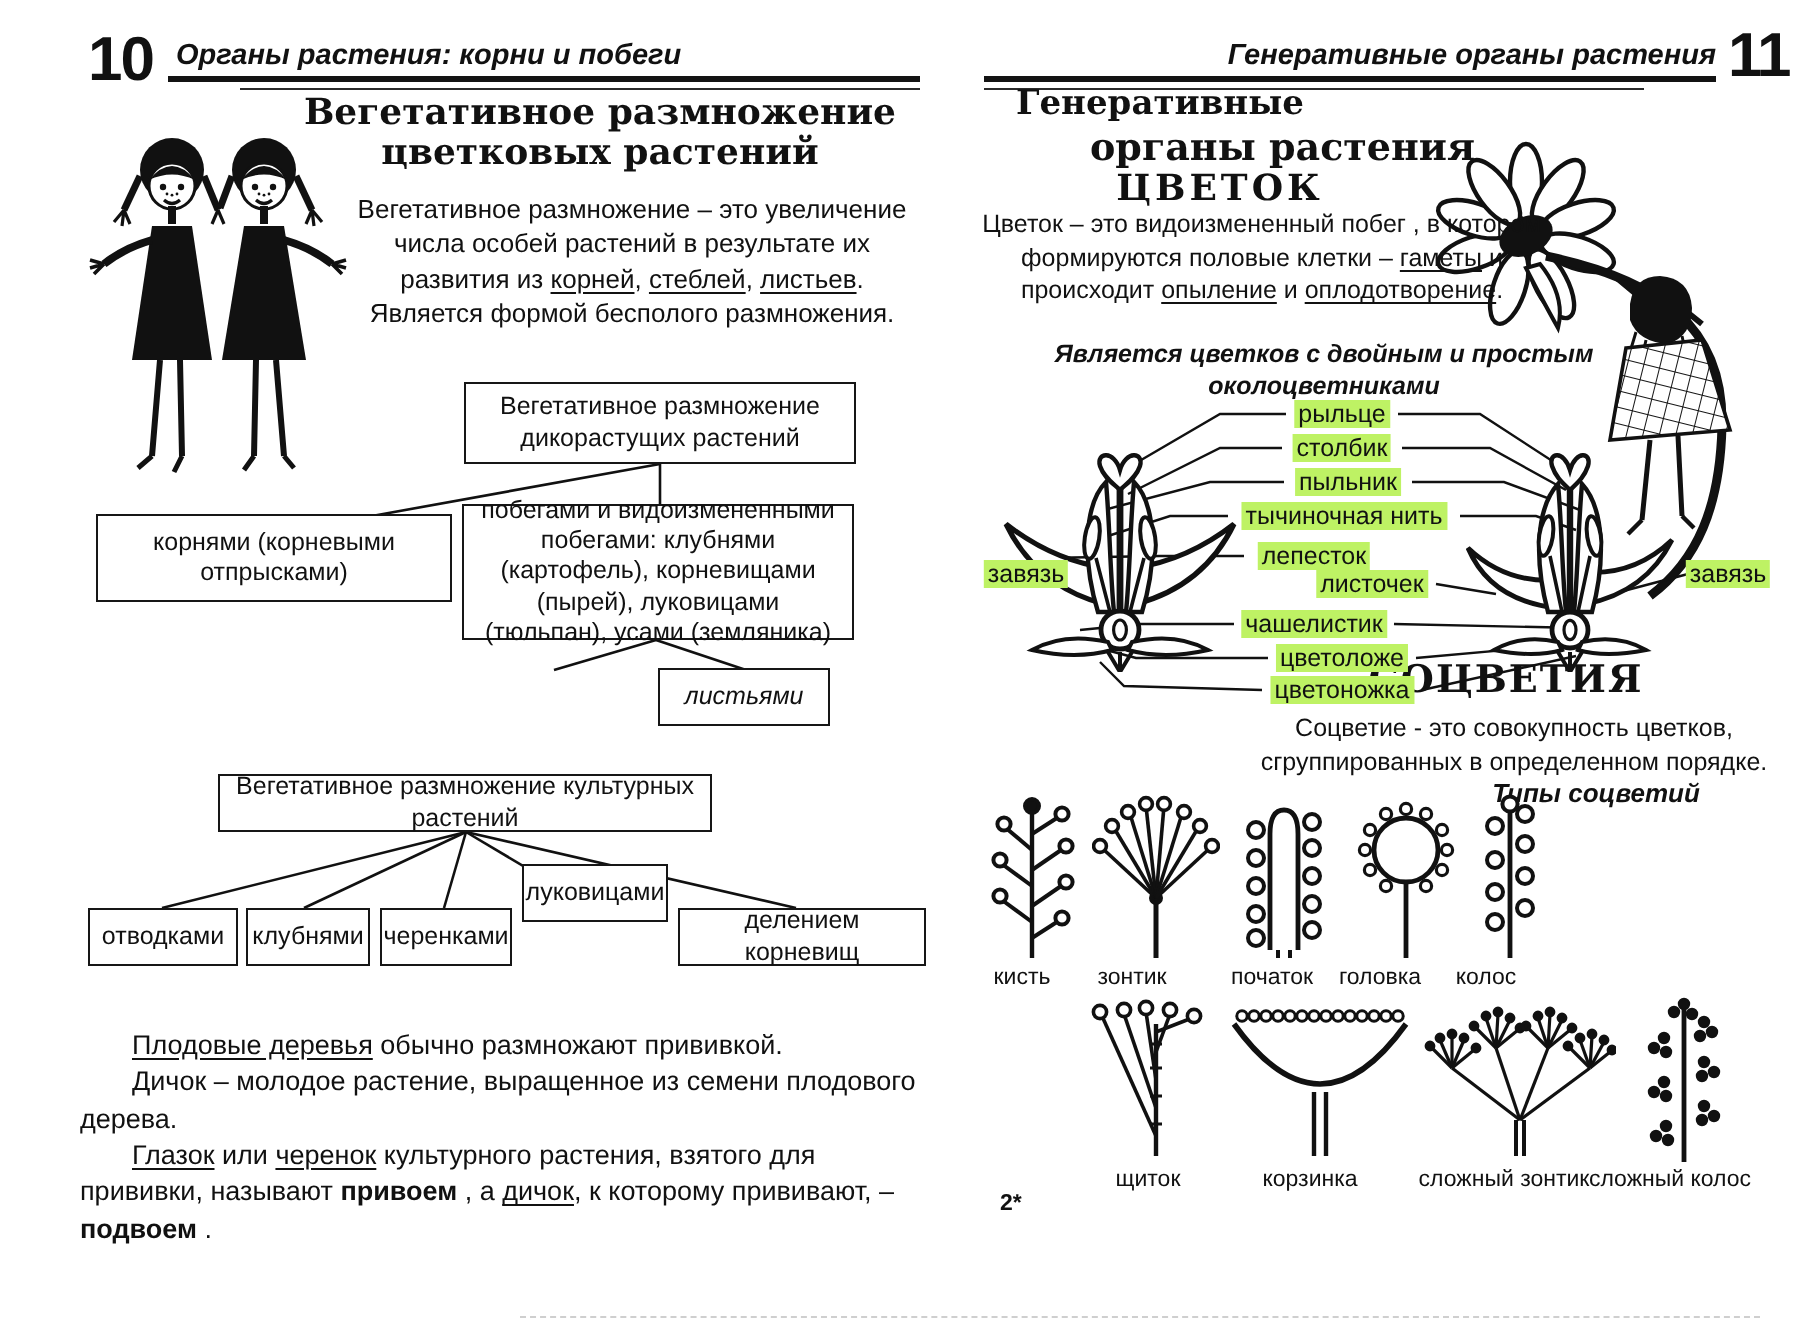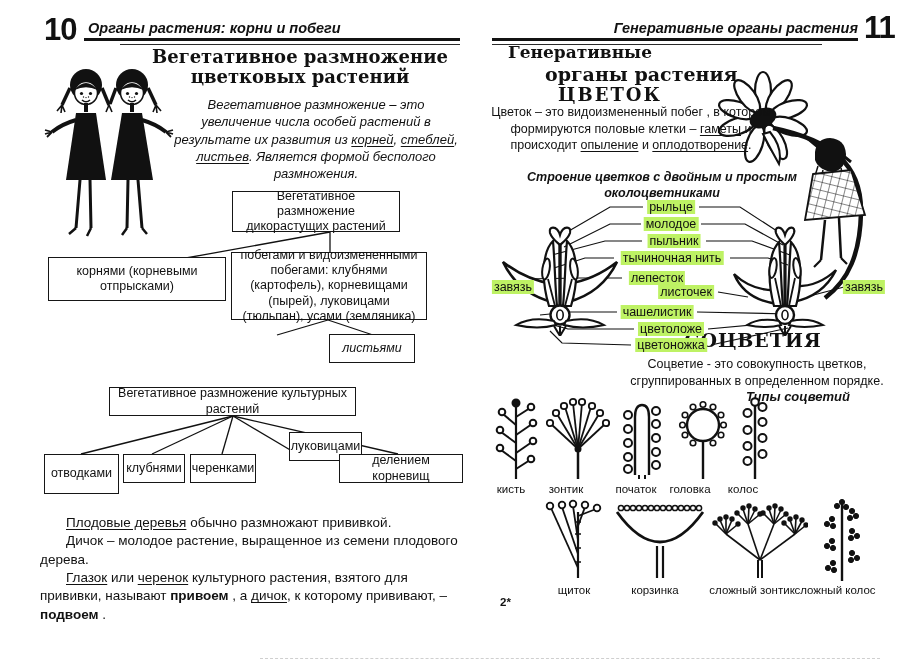--- a/index.html
+++ b/index.html
@@ -74,23 +74,23 @@
       <path d="M90,40 Q94,43.5 98,40" stroke="#111" stroke-width="1.6" fill="none"></path>
       <rect x="92" y="43" width="4" height="9" fill="#111"></rect>
       <polygon points="84,53 104,53 115,120 73,120" fill="#111"></polygon>
       <path d="M104,60 Q118,64 128,72" stroke="#111" stroke-width="4" fill="none"></path>
       <path d="M128,72 L135,70 M128,72 L135,74 M128,72 L133,77" stroke="#111" stroke-width="1.8"></path>
       <path d="M90,120 L89,168 M100,120 L104,168" stroke="#111" stroke-width="3"></path>
       <path d="M89,168 L84,175 M104,168 L109,174" stroke="#111" stroke-width="2.5"></path>
     </g>
   </svg>
 
-  <p class="abs ctr" style="left:172px;top:96px;width:288px;margin:0;font-size:13px;line-height:1.33;font-style:italic;"><span>Вегетативное размножение – это увеличение числа особей растений в результате их развития из </span><span class="u">корней</span><span>, </span><span class="u">стеблей</span><span>, </span><span class="u">листьев</span><span>. Является формой бесполого размножения.</span></p>
-
-  <div class="box" style="left:232px;top:191px;width:168px;height:41px;">Вегетативное размножение дикорастущих растений</div>
+  <p class="abs ctr" style="left:172px;top:96px;width:288px;margin:0;font-size:13px;line-height:1.33;"><span>Вегетативное размножение – это увеличение числа особей растений в результате их развития из </span><span class="u">корней</span><span>, </span><span class="u">стеблей</span><span>, </span><span class="u">листьев</span><span>. Является формой бесполого размножения.</span></p>
+
+  <div class="box" style="left:232px;top:191px;width:196px;height:41px;">Вегетативное размножение дикорастущих растений</div>
   <svg style="left:40px;top:230px;" width="420" height="28" viewBox="0 0 420 28">
     <g stroke="#111" stroke-width="1.3">
       <line x1="290" y1="2" x2="290" y2="26"></line>
       <line x1="290" y1="2" x2="146" y2="28"></line>
     </g>
   </svg>
   <div class="box" style="left:48px;top:257px;width:178px;height:44px;">корнями (корневыми отпрысками)</div>
   <div class="box" style="left:231px;top:252px;width:196px;height:68px;">побегами и видоизмененными побегами: клубнями (картофель), корневищами (пырей), луковицами (тюльпан), усами (земляника)</div>
   <svg style="left:230px;top:319px;" width="200" height="17" viewBox="0 0 200 17">
     <g stroke="#111" stroke-width="1.3">
@@ -103,24 +103,24 @@
   <div class="box" style="left:109px;top:387px;width:247px;height:29px;">Вегетативное размножение культурных растений</div>
   <svg style="left:40px;top:415px;" width="420" height="40" viewBox="0 0 420 40">
     <g stroke="#111" stroke-width="1.3">
       <line x1="193" y1="1" x2="41" y2="39"></line>
       <line x1="193" y1="1" x2="112" y2="39"></line>
       <line x1="193" y1="1" x2="182" y2="39"></line>
       <line x1="193" y1="1" x2="257" y2="39"></line>
       <line x1="193" y1="1" x2="358" y2="39"></line>
     </g>
   </svg>
-  <div class="box" style="left:44px;top:454px;width:75px;height:40px;">отводками</div>
+  <div class="box" style="left:44px;top:454px;width:75px;height:29px;">отводками</div>
   <div class="box" style="left:123px;top:454px;width:62px;height:29px;">клубнями</div>
   <div class="box" style="left:190px;top:454px;width:66px;height:29px;">черенками</div>
-  <div class="box" style="left:261px;top:432px;width:73px;height:29px;margin-left:28px;">луковицами</div>
+  <div class="box" style="left:261px;top:432px;width:73px;height:29px;">луковицами</div>
   <div class="box" style="left:339px;top:454px;width:124px;height:29px;">делением корневищ</div>
 
   <div class="abs" style="left:40px;top:514px;width:420px;">
     <p class="note"><span class="u">Плодовые деревья</span><span> обычно размножают прививкой.</span></p>
     <p class="note"><span>Дичок – молодое растение, выращенное из семени плодового дерева.</span></p>
     <p class="note"><span class="u">Глазок</span><span> или </span><span class="u">черенок</span><span> культурного растения, взятого для прививки, называют </span><b>привоем</b><span> , а </span><span class="u">дичок</span><span>, к которому прививают, – </span><b>подвоем</b><span> .</span></p>
   </div>
 
   <div class="abs hdr" style="left:490px;top:20px;width:368px;text-align:right;">Генеративные органы растения</div>
   <div class="abs pgnum" style="left:864px;top:10px;">11</div>
@@ -156,21 +156,21 @@
     <path d="M106,212 L99,219 M126,210 L132,216" stroke="#111" stroke-width="2.2" fill="none"></path>
   </svg>
 
   <div class="abs serifb" style="left:508px;top:42px;font-size:17px;z-index:2;">Генеративные</div>
   <div class="abs serifb" style="left:545px;top:63px;font-size:19px;z-index:2;">органы растения</div>
   <div class="abs serifb ctr" style="left:490px;top:84px;width:240px;font-size:18px;letter-spacing:2px;z-index:2;">ЦВЕТОК</div>
 
   <p class="abs ctr" style="left:490px;top:104px;width:282px;margin:0;font-size:12.5px;line-height:1.33;z-index:2;"><span>Цветок – это видоизмененный побег , в котором формируются половые клетки – </span><span class="u">гаметы</span><span> и происходит </span><span class="u">опыление</span><span> и </span><span class="u">оплодотворение</span><span>.</span></p>
 
   <div class="abs ctr" style="left:512px;top:169px;width:300px;font-weight:bold;font-style:italic;font-size:12.5px;line-height:1.28;z-index:2;">
-    <div>Строение цветков с двойным и простым</div>
+    <div>Является цветков с двойным и простым</div>
     <div>околоцветниками</div>
   </div>
 
   <svg style="left:490px;top:195px;z-index:1;" width="415" height="160" viewBox="0 0 415 160">
     <g stroke="#111" stroke-width="1.2" fill="none">
       <polyline points="153,12 120,12 72,40"></polyline>
         <polyline points="209,12 250,12 290,38"></polyline>
       <polyline points="151,29 120,29 74,52"></polyline>
         <polyline points="211,29 255,29 293,50"></polyline>
       <polyline points="152,46 115,46 62,60"></polyline>
@@ -224,21 +224,21 @@
       <circle cx="52" cy="97" r="9" stroke-width="2.4"></circle>
       <ellipse cx="52" cy="97" rx="3" ry="4.8" stroke-width="1.6"></ellipse>
       <path d="M46,103 Q28,99 14,107 Q34,111 48,107 Z" stroke-width="2"></path>
       <path d="M58,103 Q76,99 90,107 Q70,111 56,107 Z" stroke-width="2"></path>
       <path d="M46,108 L52,118 L58,108" stroke-width="2" fill="none"></path>
       <line x1="52" y1="108" x2="52" y2="118" stroke-width="2"></line>
     </g>
   </svg>
 
   <span class="flbl" style="left:671px;top:207px;">рыльце</span>
-  <span class="flbl" style="left:671px;top:224px;">молодое</span>
+  <span class="flbl" style="left:671px;top:224px;">столбик</span>
   <span class="flbl" style="left:674px;top:241px;">пыльник</span>
   <span class="flbl" style="left:672px;top:258px;">тычиночная нить</span>
   <span class="flbl" style="left:657px;top:278px;">лепесток</span>
   <span class="flbl" style="left:686px;top:292px;">листочек</span>
   <span class="flbl" style="left:657px;top:312px;">чашелистик</span>
   <span class="flbl" style="left:671px;top:329px;">цветоложе</span>
   <span class="flbl" style="left:671px;top:345px;">цветоножка</span>
   <span class="flbl" style="left:513px;top:287px;">завязь</span>
   <span class="flbl" style="left:864px;top:287px;">завязь</span>
 

